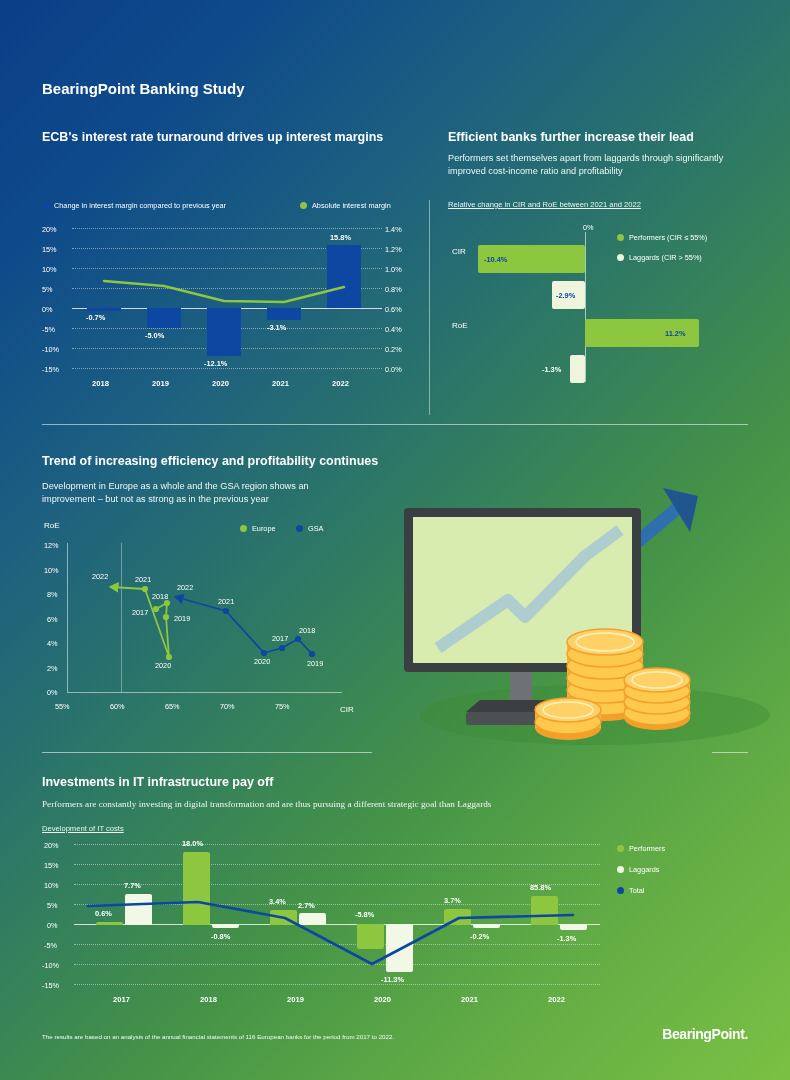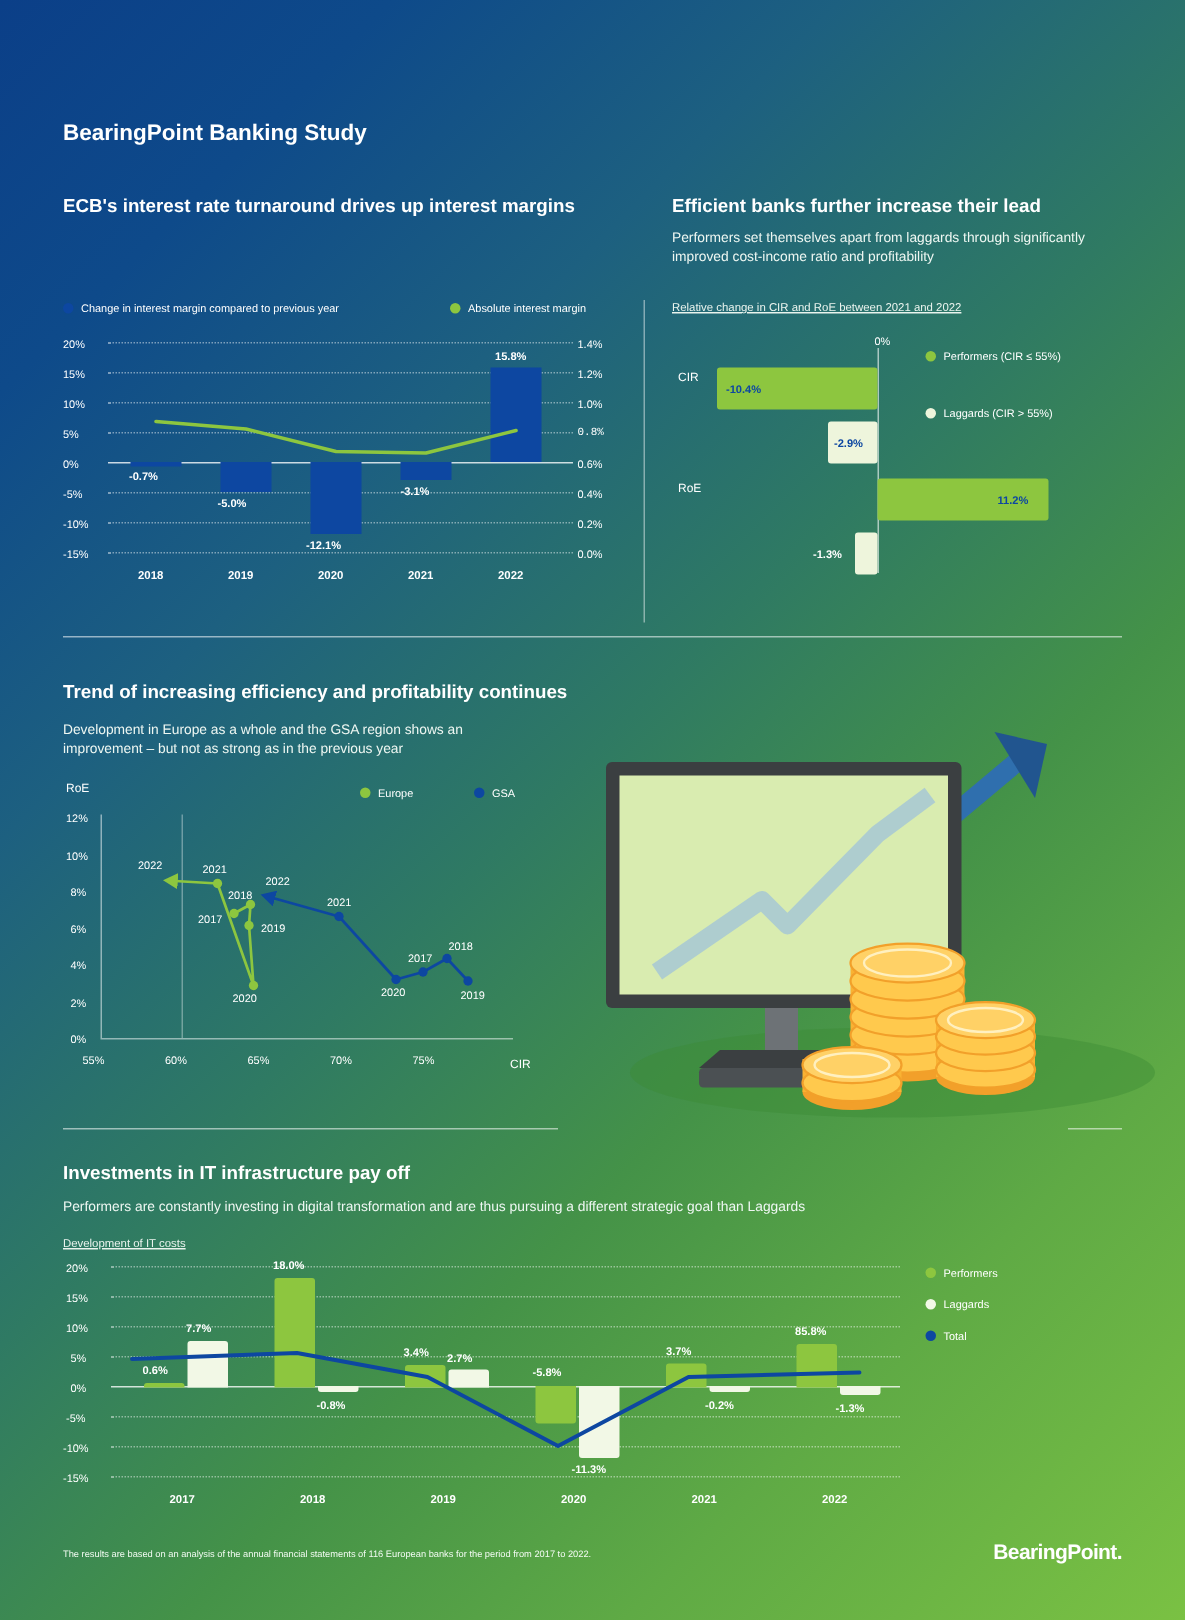--- a/index.html
+++ b/index.html
@@ -70,21 +70,21 @@
     <div class="axis-label" style="left:42px; top:265px;">10%</div>
     <div class="axis-label" style="left:42px; top:285px;">5%</div>
     <div class="axis-label" style="left:42px; top:305px;">0%</div>
     <div class="axis-label" style="left:42px; top:325px;">-5%</div>
     <div class="axis-label" style="left:42px; top:345px;">-10%</div>
     <div class="axis-label" style="left:42px; top:365px;">-15%</div>
 
     <div class="axis-label" style="left:385px; top:225px;">1.4%</div>
     <div class="axis-label" style="left:385px; top:245px;">1.2%</div>
     <div class="axis-label" style="left:385px; top:265px;">1.0%</div>
-    <div class="axis-label" style="left:385px; top:285px;font-family:Liberation Mono, monospace;">0.8%</div>
+    <div class="axis-label" style="left:385px; top:285px;">0.8%</div>
     <div class="axis-label" style="left:385px; top:305px;">0.6%</div>
     <div class="axis-label" style="left:385px; top:325px;">0.4%</div>
     <div class="axis-label" style="left:385px; top:345px;">0.2%</div>
     <div class="axis-label" style="left:385px; top:365px;">0.0%</div>
 
     <div class="gridline" style="left:72px; top:228px; width:310px;"></div>
     <div class="gridline" style="left:72px; top:248px; width:310px;"></div>
     <div class="gridline" style="left:72px; top:268px; width:310px;"></div>
     <div class="gridline" style="left:72px; top:288px; width:310px;"></div>
     <div class="gridline" style="left:72px; top:328px; width:310px;"></div>
@@ -118,21 +118,21 @@
   <div class="divider-v" style="left:429px; top:200px; height:215px;"></div>
 
   <div class="sec-title" style="left:448px; top:130px;">Efficient banks further increase their lead</div>
   <div class="sec-sub" style="left:448px; top:152px; width:300px;">Performers set themselves apart from laggards through significantly improved cost-income ratio and profitability</div>
   <div class="chart-cap" style="left:448px; top:200px;">Relative change in CIR and RoE between 2021 and 2022</div>
 
   <div class="legend-item" style="left:617px; top:233px;">
     <span class="dot" style="background:#8dc63f"></span>
     <span>Performers (CIR ≤ 55%)</span>
   </div>
-  <div class="legend-item" style="left:617px; top:271px;">
+  <div class="legend-item" style="left:617px; top:253px;">
     <span class="dot" style="background:#eef5dc"></span>
     <span>Laggards (CIR &gt; 55%)</span>
   </div>
 
   <div>
     <div class="axis-label" style="left:583px; top:223px;">0%</div>
     <div class="vline" style="left:585px; top:232px; height:150px;"></div>
 
     <div class="axis-label" style="left:452px; top:247px; font-size:8px;">CIR</div>
     <div class="axis-label" style="left:452px; top:321px; font-size:8px;">RoE</div>
@@ -155,21 +155,21 @@
   <div class="sec-title" style="left:42px; top:454px;">Trend of increasing efficiency and profitability continues</div>
   <div class="sec-sub" style="left:42px; top:480px; width:310px;">Development in Europe as a whole and the GSA region shows an improvement – but not as strong as in the previous year</div>
 
   <div class="axis-label" style="left:44px; top:521px; font-size:8px;">RoE</div>
   <div class="axis-label" style="left:340px; top:705px; font-size:8px;">CIR</div>
 
   <div class="legend-item" style="left:240px; top:524px;">
     <span class="dot" style="background:#8dc63f"></span>
     <span>Europe</span>
   </div>
-  <div class="legend-item" style="left:316px; top:524px;">
+  <div class="legend-item" style="left:296px; top:524px;">
     <span class="dot" style="background:#0d47a1"></span>
     <span>GSA</span>
   </div>
 
   <div>
     <div class="axis-label" style="left:44px; top:541px;">12%</div>
     <div class="axis-label" style="left:44px; top:566px;">10%</div>
     <div class="axis-label" style="left:47px; top:590px;">8%</div>
     <div class="axis-label" style="left:47px; top:615px;">6%</div>
     <div class="axis-label" style="left:47px; top:639px;">4%</div>
@@ -274,21 +274,21 @@
         <ellipse cx="188" cy="250" rx="33" ry="12" fill="#ffd166" stroke="#f2a02a" stroke-width="1.5"></ellipse>
         <ellipse cx="188" cy="250" rx="25" ry="8" fill="none" stroke="#fff0c0" stroke-width="1.6"></ellipse>
       </g>
     </g>
   </svg>
 
   <div class="divider-h" style="left:42px; top:752px; width:330px;"></div>
   <div class="divider-h" style="left:712px; top:752px; width:36px;"></div>
 
   <div class="sec-title" style="left:42px; top:775px;">Investments in IT infrastructure pay off</div>
-  <div class="sec-sub" style="left:42px; top:798px; width:600px;">Performers are constantly investing in digital transformation and are thus pursuing a different strategic goal than Laggards</div>
+  <div class="sec-sub" style="left:42px; top:798px; width:600px;font-family:Liberation Serif, serif;">Performers are constantly investing in digital transformation and are thus pursuing a different strategic goal than Laggards</div>
 
   <div class="chart-cap" style="left:42px; top:824px;">Development of IT costs</div>
 
   <div class="legend-item" style="left:617px; top:844px;">
     <span class="dot" style="background:#8dc63f"></span>
     <span>Performers</span>
   </div>
   <div class="legend-item" style="left:617px; top:865px;">
     <span class="dot" style="background:#f2f8e6"></span>
     <span>Laggards</span>

